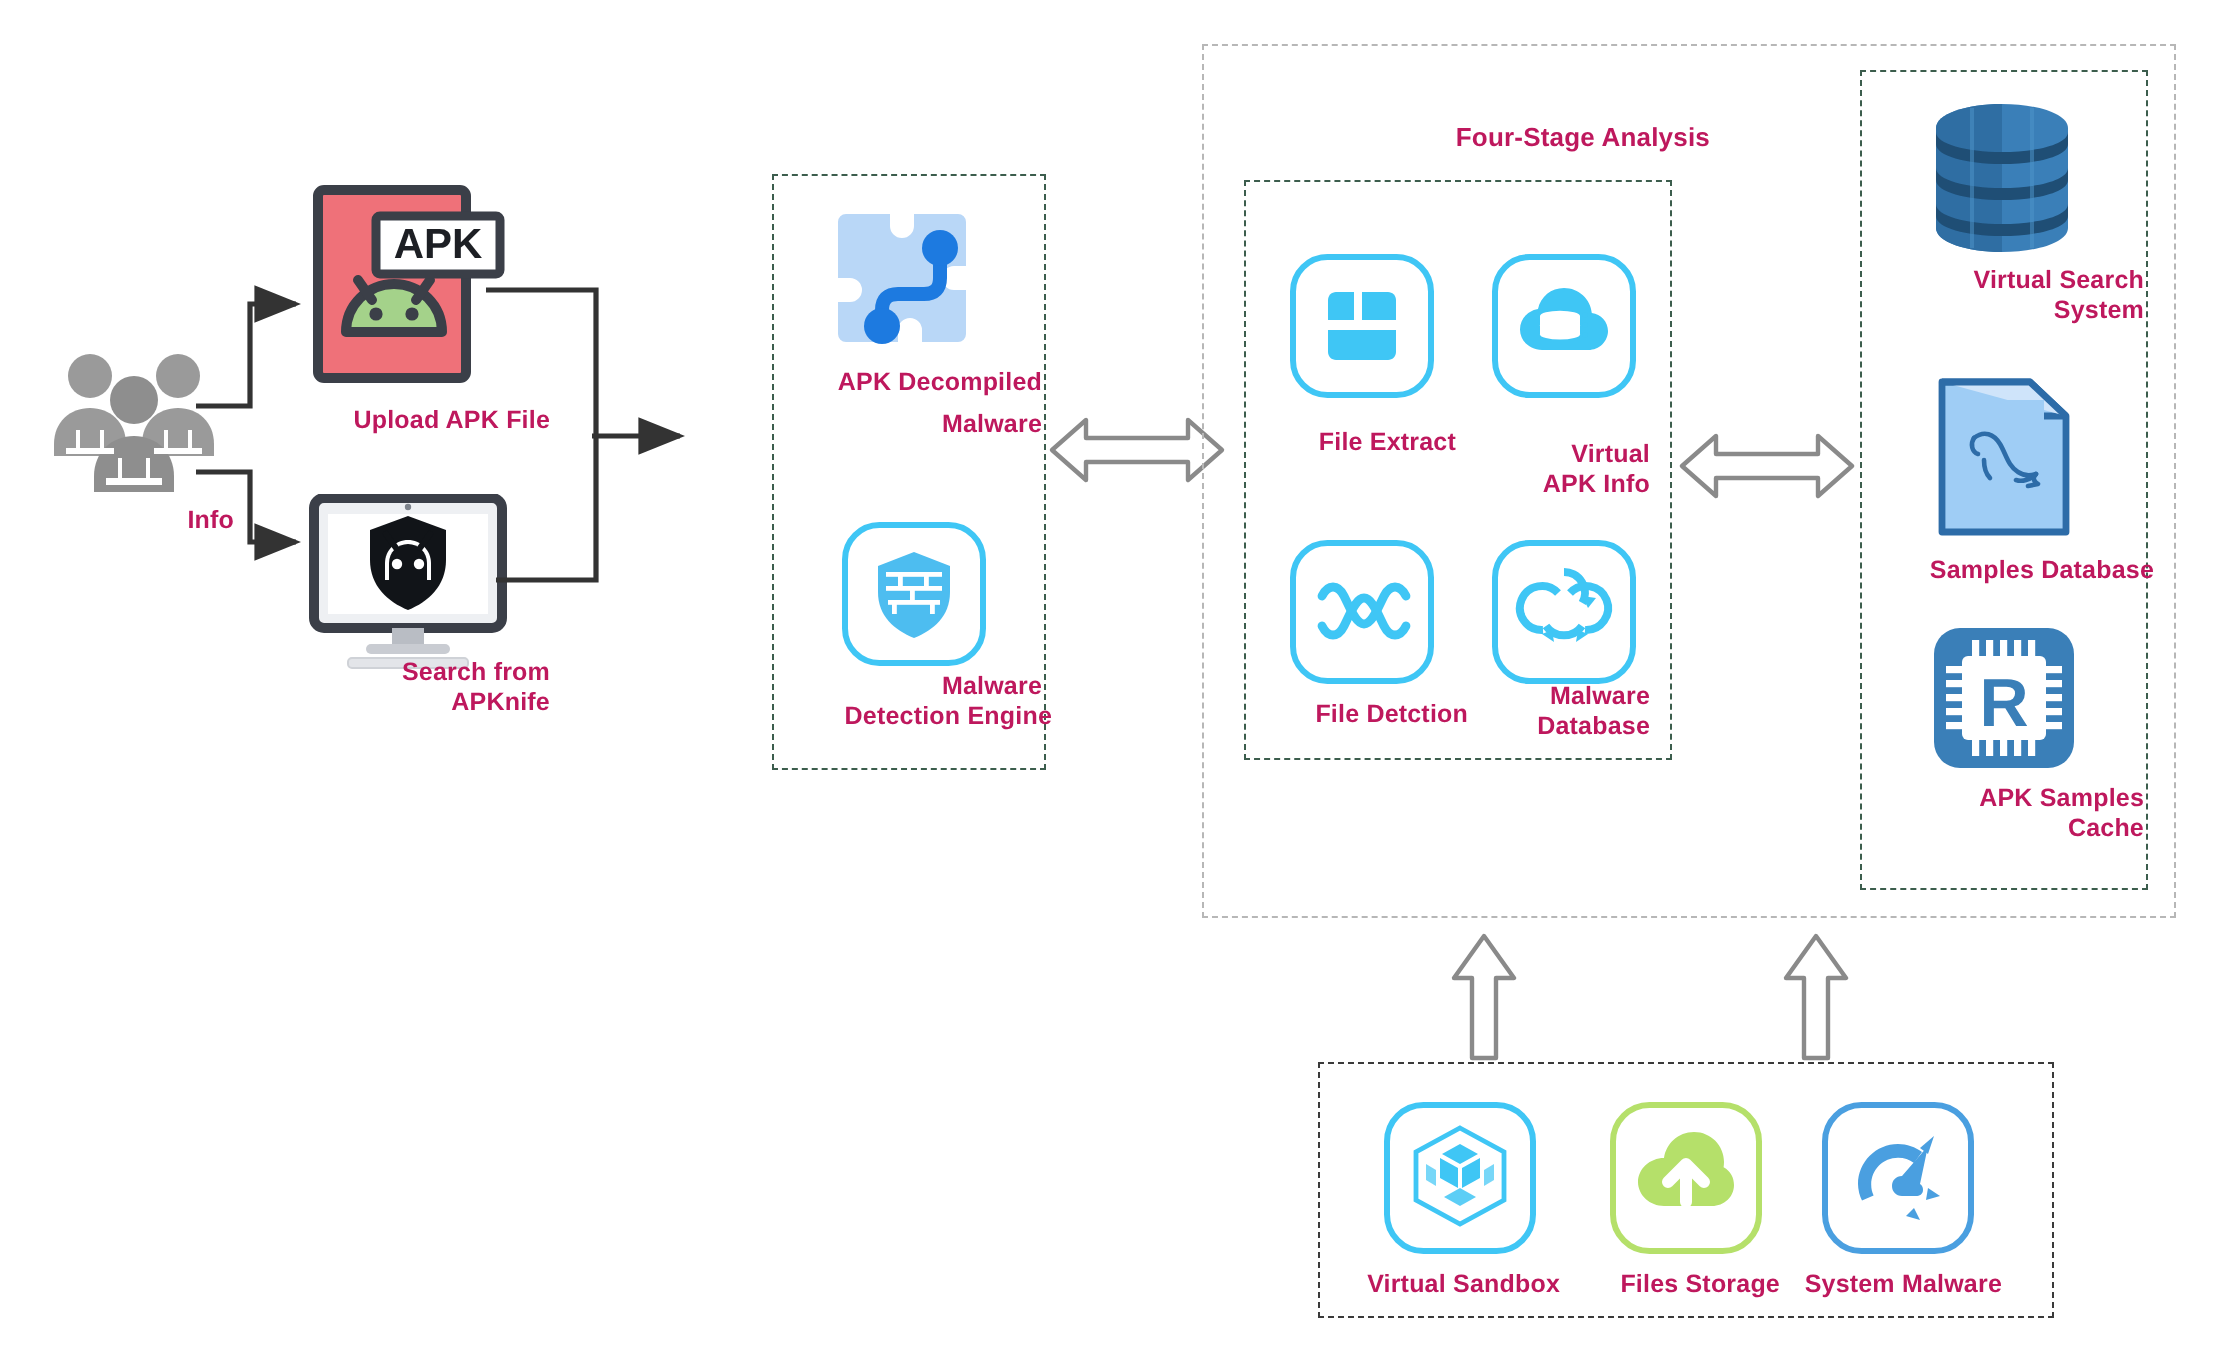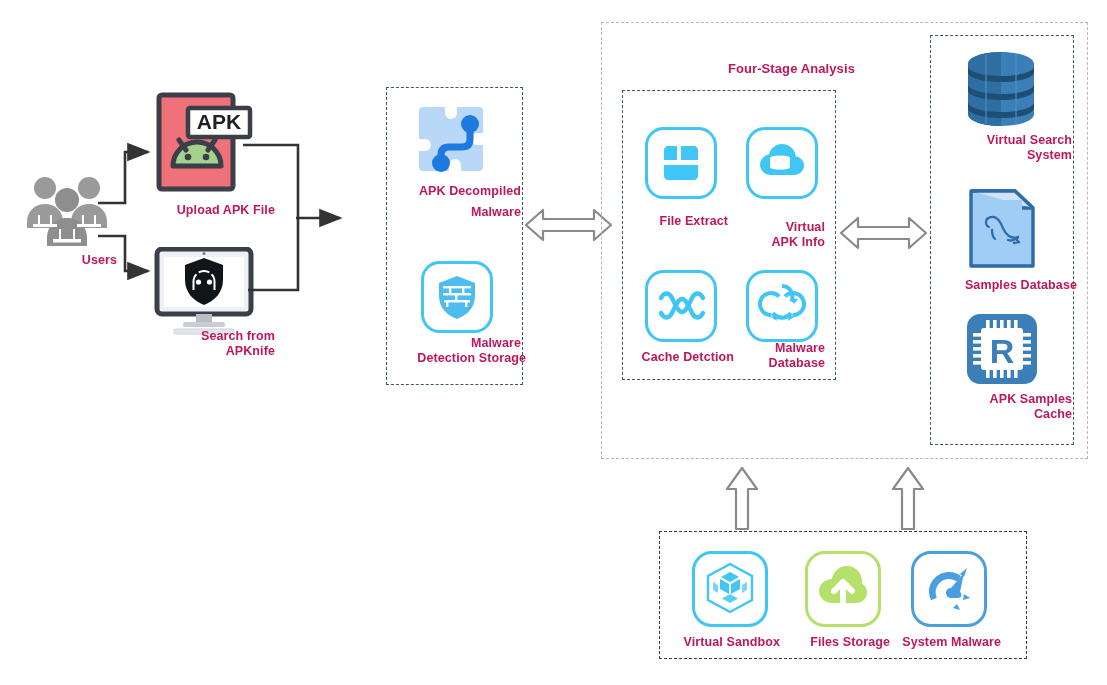--- a/index.html
+++ b/index.html
@@ -45,21 +45,21 @@
         <rect x="23" y="54" width="12" height="3"></rect>
       <rect x="55" y="54" width="12" height="3"></rect>
         <rect x="67" y="54" width="12" height="3"></rect>
       <rect x="37" y="59" width="2" height="10"></rect>
         <rect x="51" y="59" width="2" height="10"></rect>
       <rect x="31" y="69" width="14" height="3.5"></rect>
         <rect x="45" y="69" width="14" height="3.5"></rect>
     </g>
   </svg>
 </div>
-<div class="lbl" style="left:17px;top:253px;width:100px;">Users</div>
+<div class="lbl" style="left:17px;top:253px;width:100px;">Info</div>
 
 <div class="plainicon" style="left:155px;top:92px;width:98px;height:100px;">
   <svg viewBox="0 0 98 100">
     <rect x="4" y="3" width="74" height="94" rx="3" fill="#ef7179" stroke="#3b3f48" stroke-width="5"></rect>
     <g transform="translate(14,52)">
       <path d="M4 22a24 24 0 0 1 48 0z" fill="#a4d28a" stroke="#3b3f48" stroke-width="5" stroke-linejoin="round"></path>
       <line x1="10" y1="-4" x2="17" y2="6" stroke="#3b3f48" stroke-width="5" stroke-linecap="round"></line>
       <line x1="46" y1="-4" x2="39" y2="6" stroke="#3b3f48" stroke-width="5" stroke-linecap="round"></line>
       <circle cx="19" cy="13" r="3.3" fill="#3b3f48"></circle>
       <circle cx="37" cy="13" r="3.3" fill="#3b3f48"></circle>
@@ -133,21 +133,21 @@
       <rect x="20" y="36" width="26" height="2.4"></rect>
       <rect x="25" y="24" width="2.4" height="5"></rect>
       <rect x="38" y="24" width="2.4" height="5"></rect>
       <rect x="31" y="31" width="2.4" height="5"></rect>
       <rect x="22" y="38" width="2.4" height="5"></rect>
       <rect x="41" y="38" width="2.4" height="5"></rect>
     </g>
   </svg>
 </div>
 <div class="lbl" style="left:386px;top:336px;width:135px;">Malware</div>
-<div class="lbl" style="left:381px;top:351px;width:145px;">Detection Storage</div>
+<div class="lbl" style="left:381px;top:351px;width:145px;">Detection Engine</div>
 
 <svg class="ov">
 
   <g>
     <path d="M526,225 L543,210 L543,219 L594,219 L594,210 L611,225 L594,240 L594,231 L543,231 L543,240 z" fill="#ffffff" stroke="#8a8a8a" stroke-width="2.2" stroke-linejoin="round"></path>
   </g>
 
   <g>
     <path d="M841,233 L858,218 L858,227 L909,227 L909,218 L926,233 L909,248 L909,239 L858,239 L858,248 z" fill="#ffffff" stroke="#8a8a8a" stroke-width="2.2" stroke-linejoin="round"></path>
   </g>
@@ -199,21 +199,21 @@
 <div class="lbl" style="left:733px;top:220px;width:92px;">Virtual</div>
 
 <div class="tile cyan" style="left:645px;top:270px;width:66px;height:66px;">
   <svg viewBox="0 0 66 66">
     <g fill="none" stroke="#3fc6f5" stroke-width="4.4" stroke-linecap="round">
       <path d="M13 25c3-6 8-6 11 0s6 14 10 14 7-8 10-14 8-6 11 0"></path>
       <path d="M13 40c3 6 8 6 11 0s6-14 10-14 7 8 10 14 8 6 11 0"></path>
     </g>
   </svg>
 </div>
-<div class="lbl" style="left:622px;top:350px;width:112px;">Cache Detction</div>
+<div class="lbl" style="left:622px;top:350px;width:112px;">File Detction</div>
 
 <div class="tile cyan" style="left:746px;top:270px;width:66px;height:66px;">
   <svg viewBox="0 0 66 66">
     <g fill="none" stroke="#3fc6f5" stroke-width="4">
       <path d="M33 13a10.5 10.5 0 0 1 9.2 15.5"></path>
       <path d="M22.5 42A11 11 0 1 1 30 23.5"></path>
       <path d="M36 23.5A11 11 0 1 1 43.5 42"></path>
       <path d="M24 40a11 11 0 0 0 18 0"></path>
     </g>
     <g fill="#3fc6f5">

